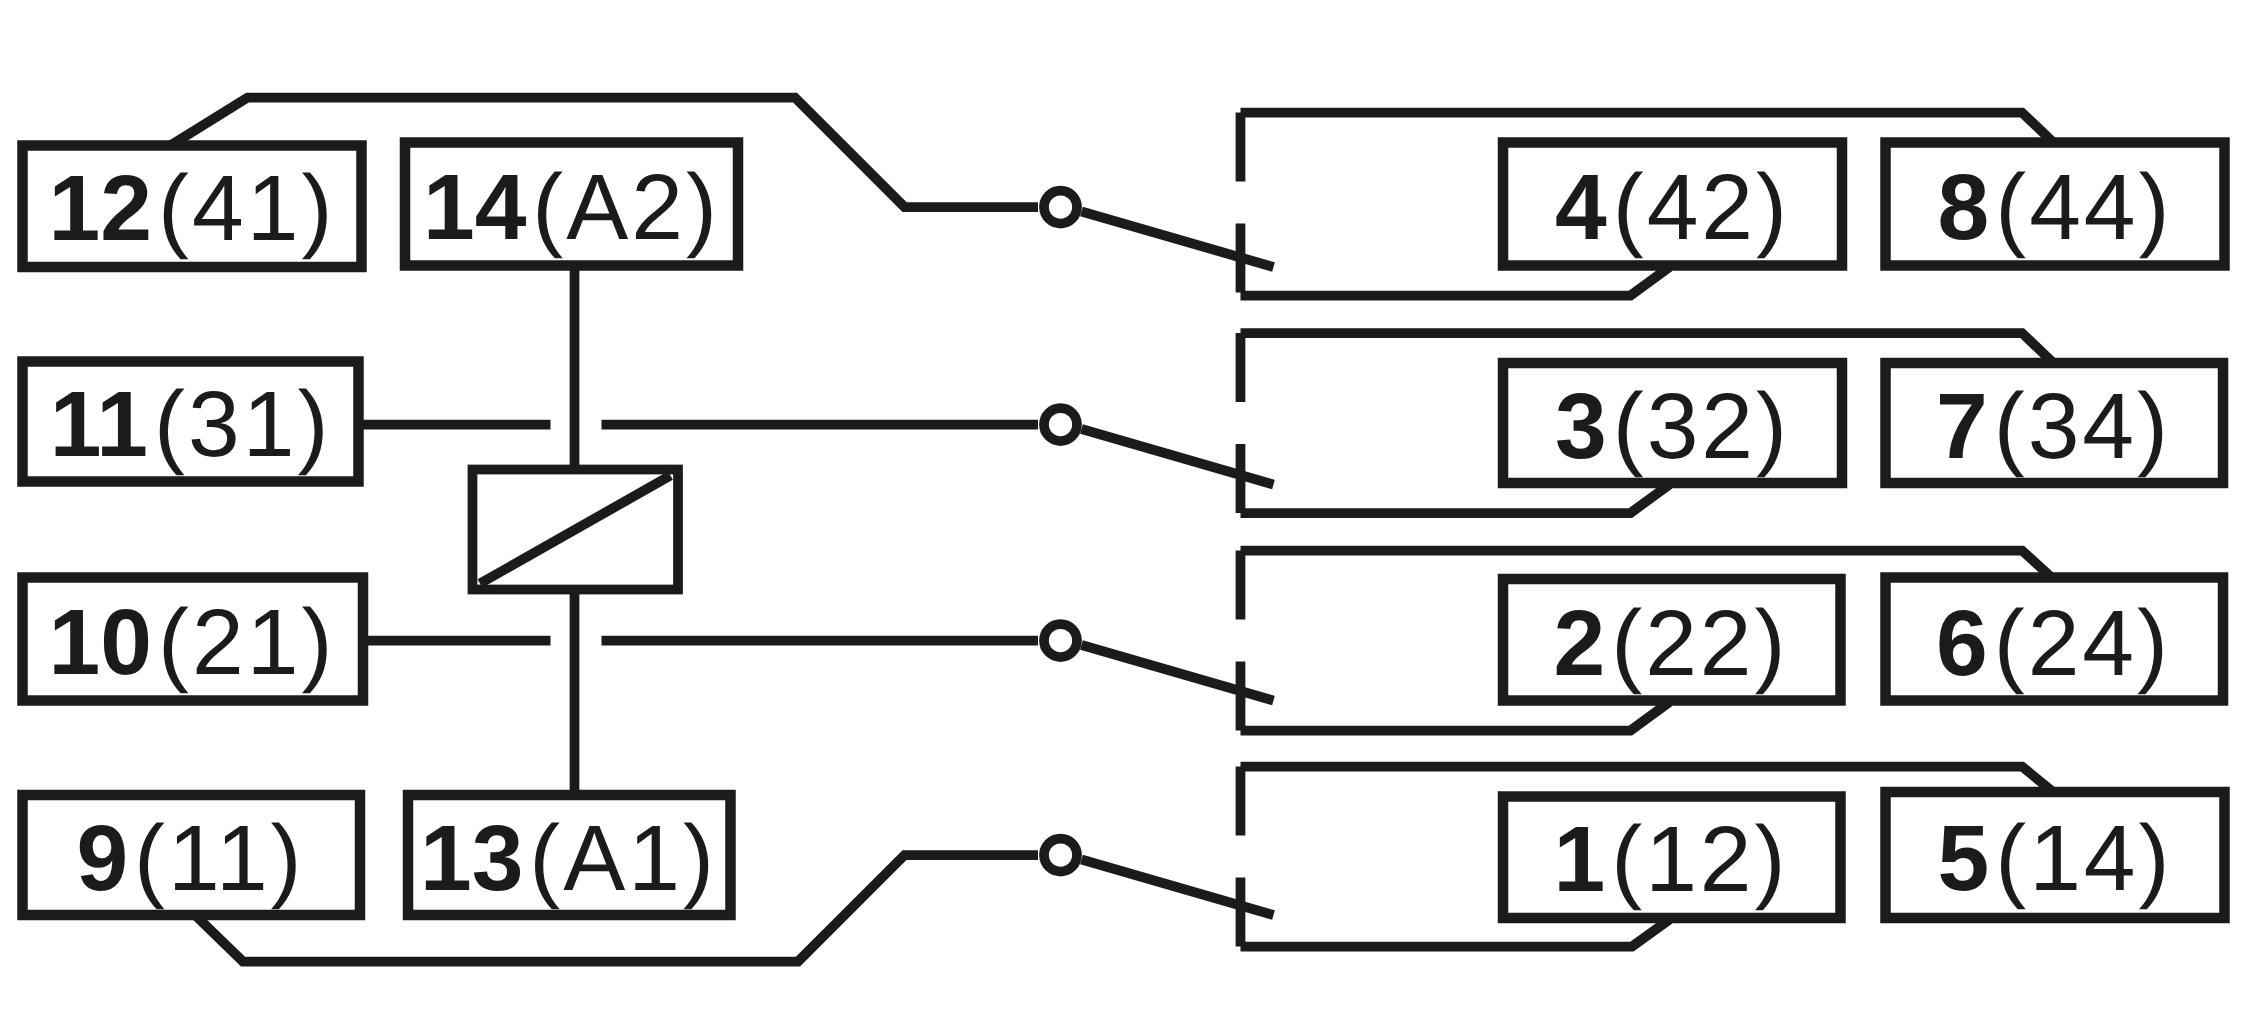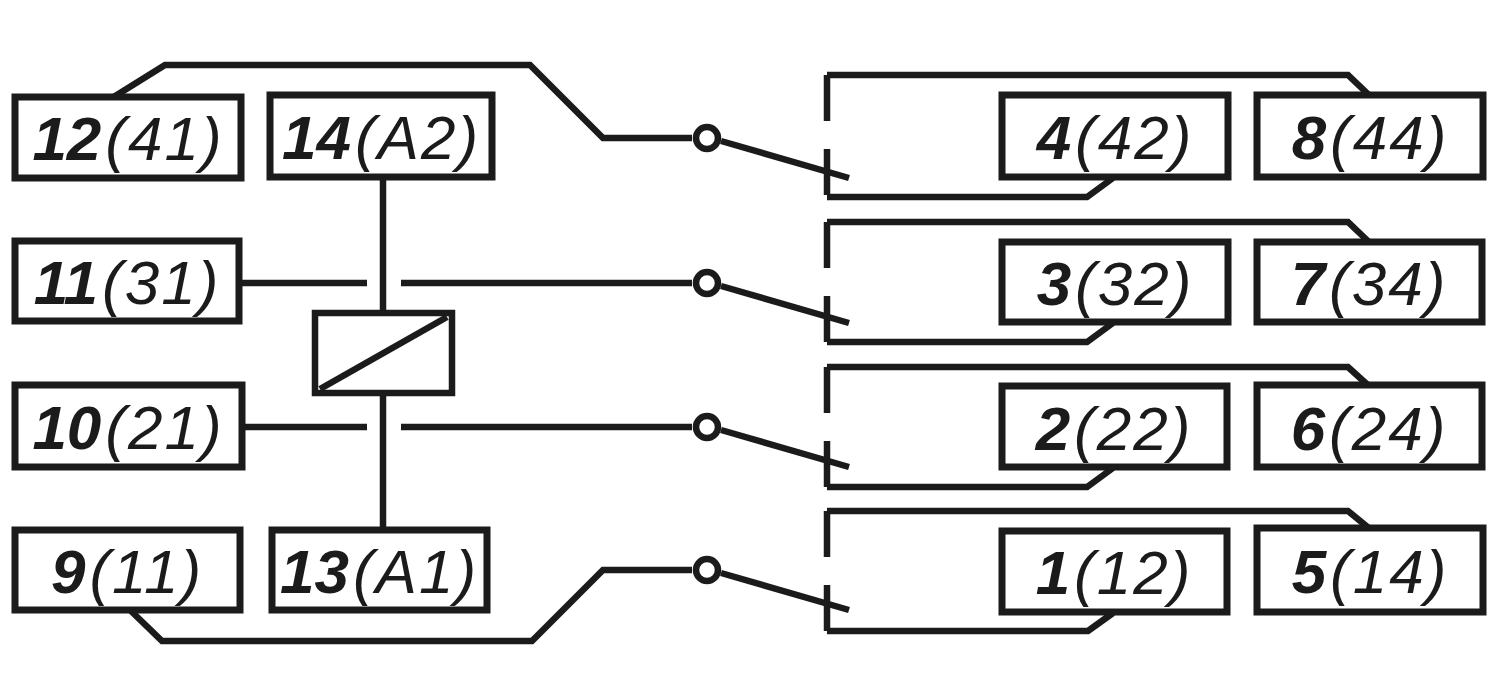--- a/index.html
+++ b/index.html
@@ -10,21 +10,20 @@
     margin: 0;
     padding: 0;
     background: var(--bg-color);
   }
   .stage {
     position: relative;
     width: 1500px;
     height: 681px;
     background: var(--bg-color);
     overflow: hidden;
-    font-style: italic;
   }
   svg {
     display: block;
     width: 1500px;
     height: 681px;
   }
   .wire {
     fill: none;
     stroke: var(--line-color);
     stroke-width: 6.5;

